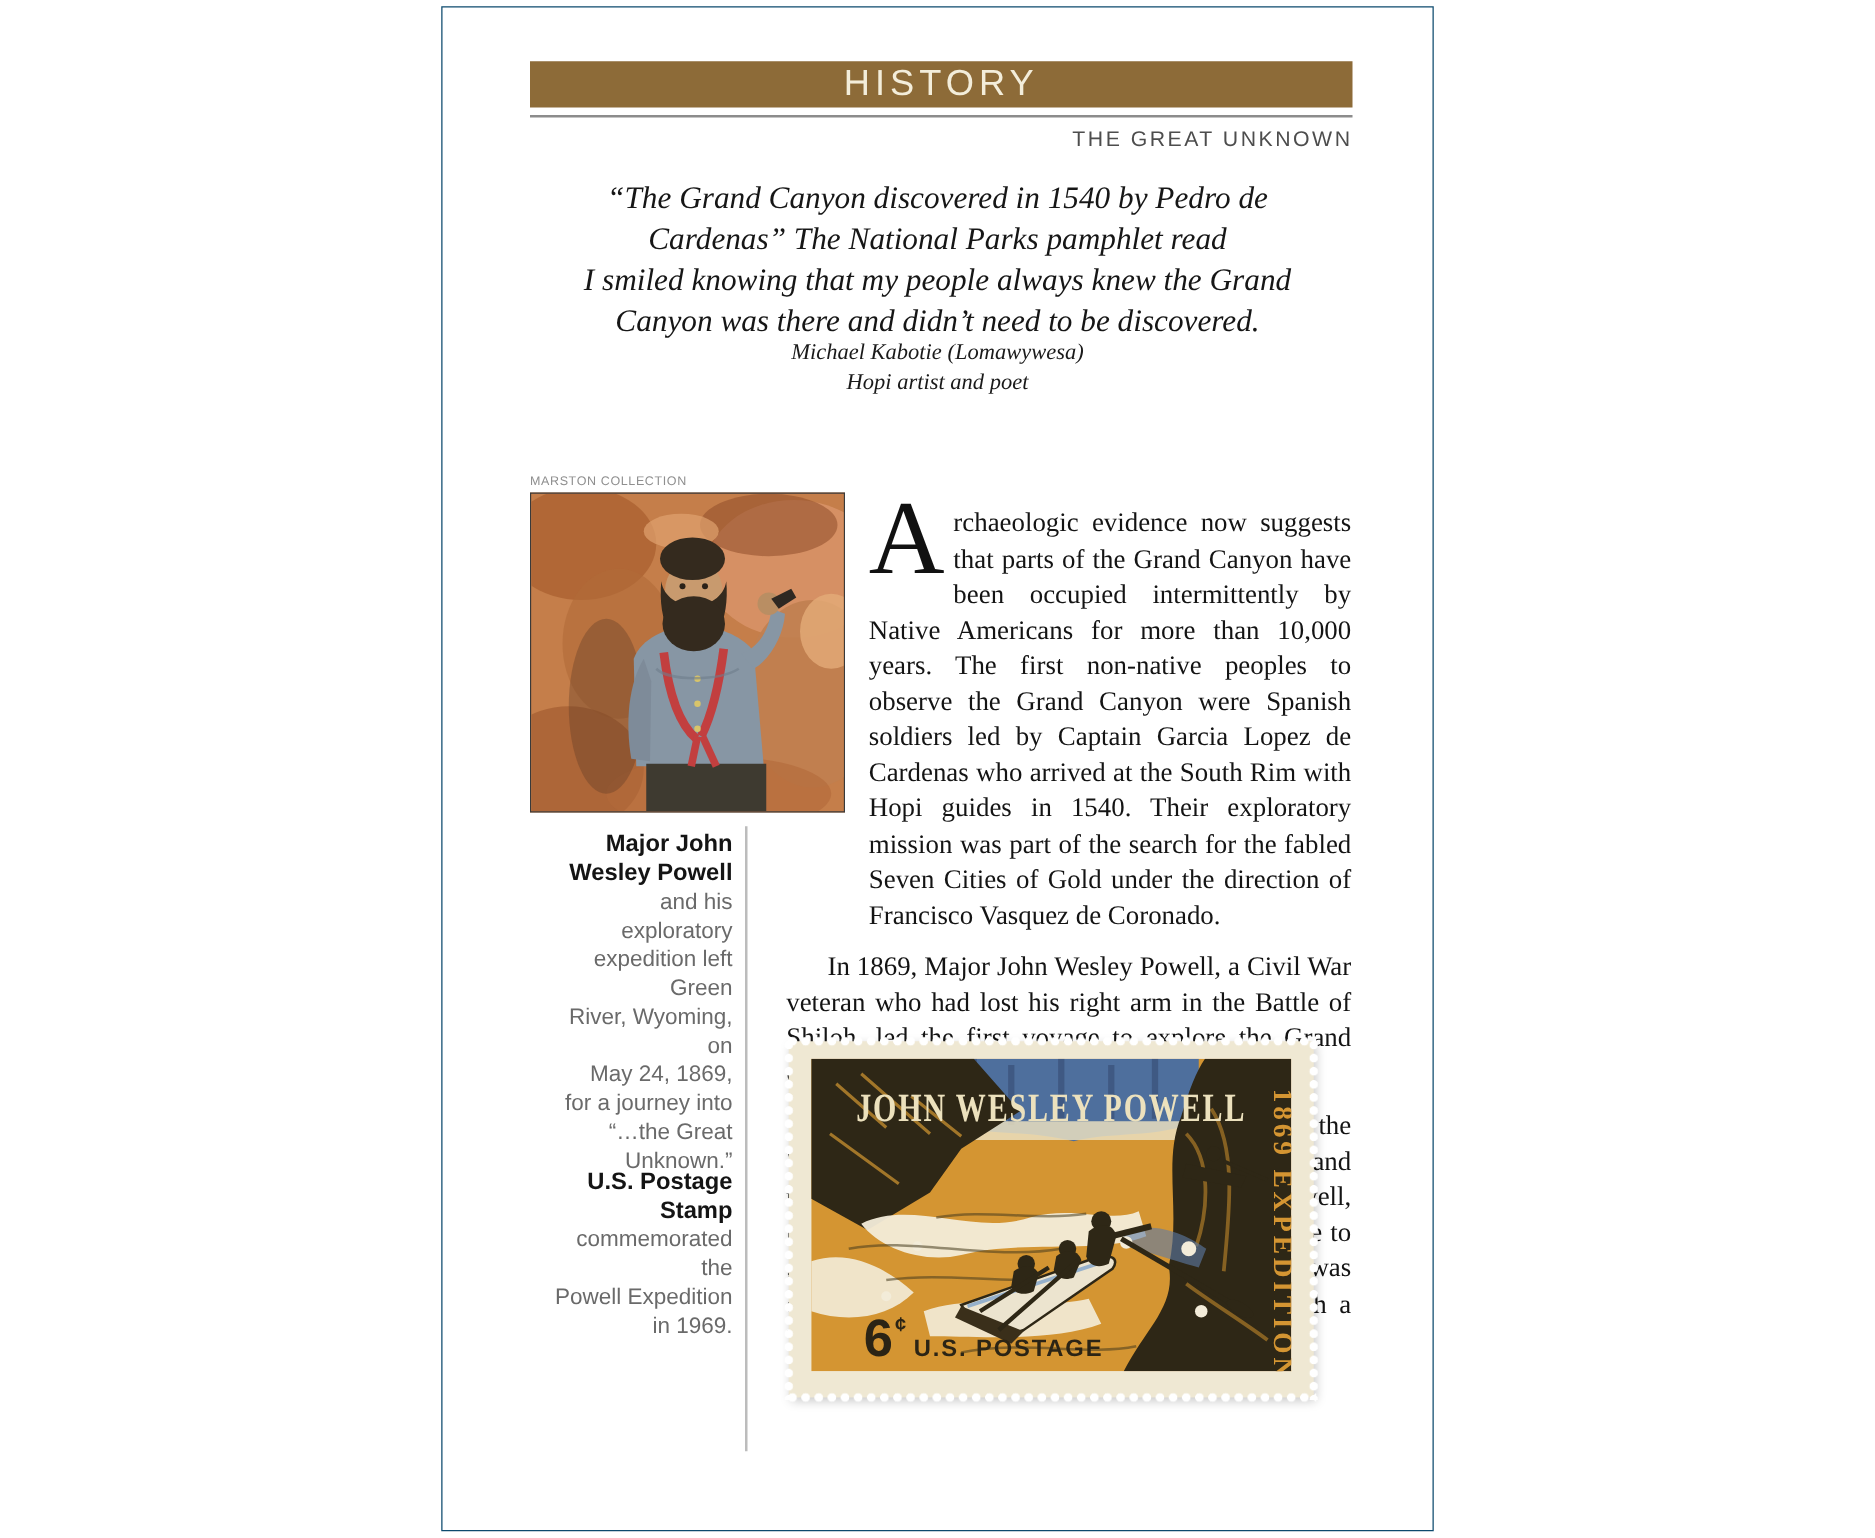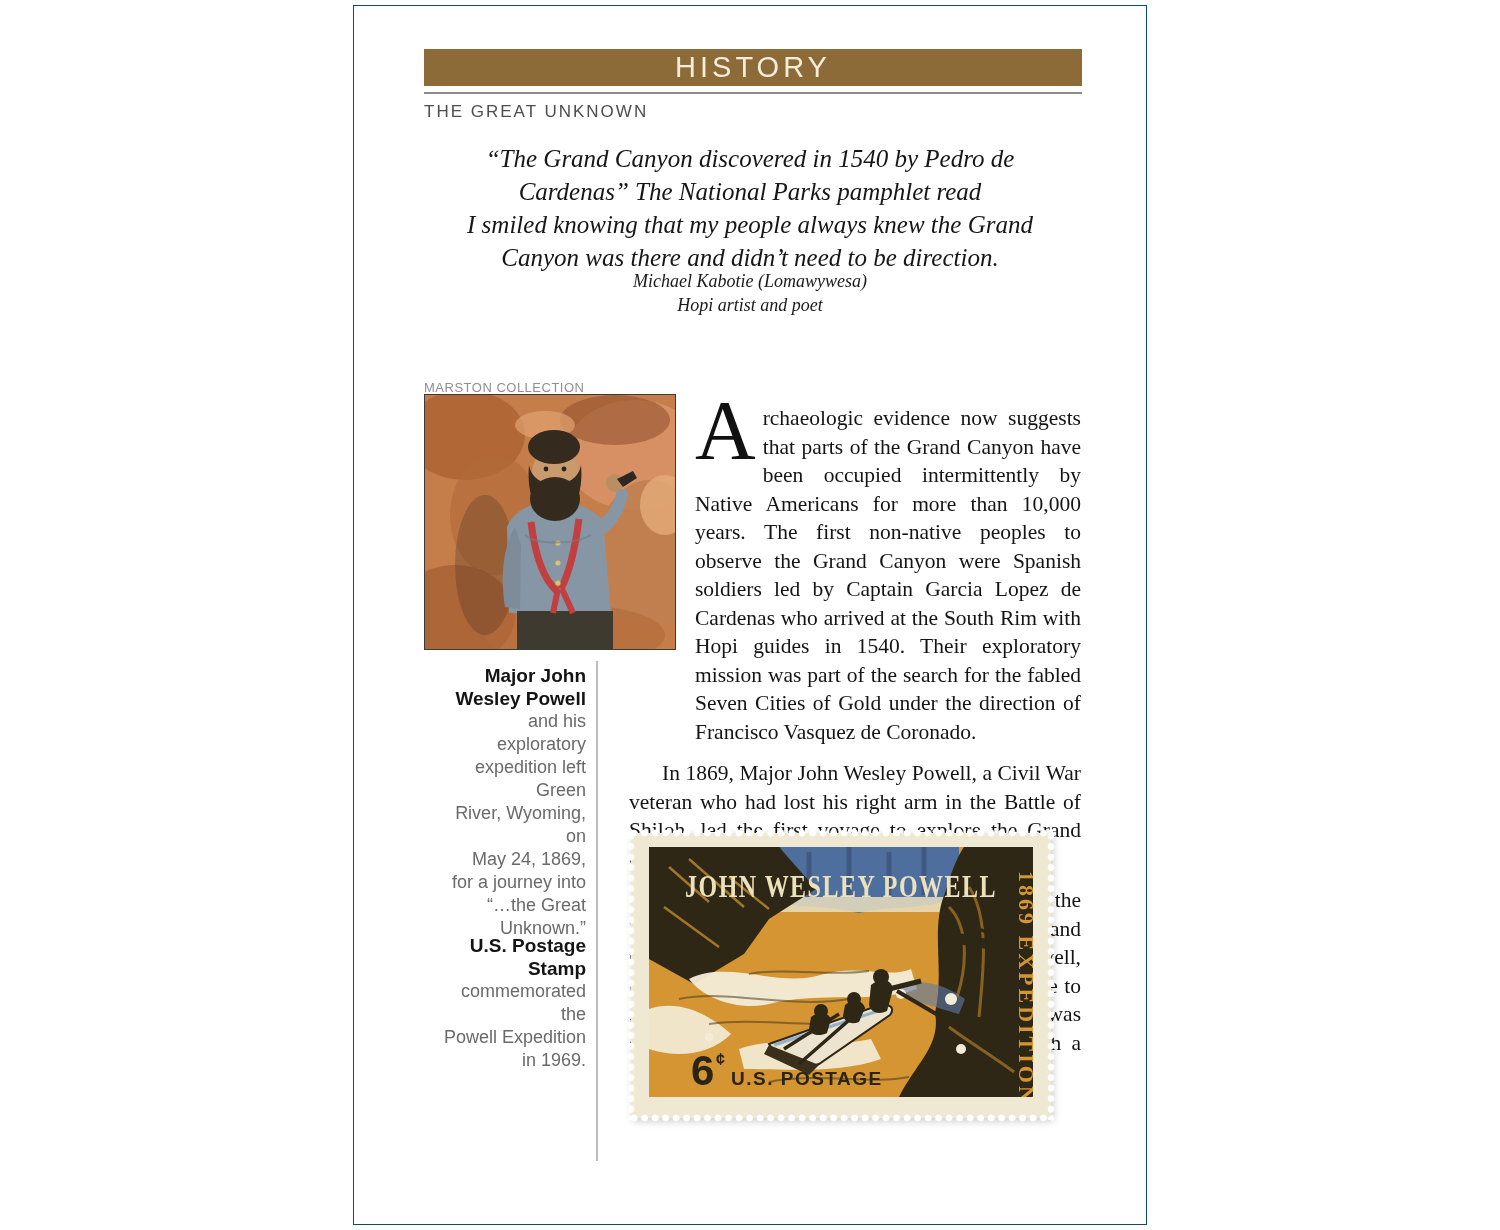--- a/index.html
+++ b/index.html
@@ -6,35 +6,35 @@
   .canvas{position:relative;width:1500px;height:1230px;background:#ffffff;overflow:hidden;
           font-family:"Liberation Serif", serif;}
   .page{position:absolute;left:353px;top:5px;width:792px;height:1218px;background:#fff;
         border:1px solid #0c4a6e;}
   
   .hdr-bar{position:absolute;left:70px;top:43px;width:658px;height:37px;background:#8d6b38;
            display:flex;align-items:center;justify-content:center;}
   .hdr-bar span{font-family:"Liberation Sans", sans-serif;font-size:29px;letter-spacing:4px;
                 color:#f3edda;font-weight:400;}
   .hdr-rule{position:absolute;left:70px;top:86px;width:658px;height:2px;background:#8c8c8c;}
-  .hdr-sub{position:absolute;left:70px;top:96px;width:658px;text-align:left;
+  .hdr-sub{position:absolute;left:70px;top:96px;width:658px;text-align:right;
            font-family:"Liberation Sans", sans-serif;font-size:17px;letter-spacing:2px;color:#4d4d4d;}
   
   .poem{position:absolute;left:0;top:136px;width:792px;text-align:center;font-style:italic;
         font-size:25px;line-height:33px;color:#161616;}
   .poem span{display:block;font-style:italic;}
   .poem-author{position:absolute;left:0;top:263px;width:792px;text-align:center;font-style:italic;
         font-size:18px;line-height:24px;color:#1a1a1a;}
   .poem-author span{display:block;}
   .poem-source{position:absolute;left:66px;top:315px;width:660px;text-align:center;
         font-size:17px;line-height:24px;color:#1a1a1a;}
   .poem-source .it{font-style:italic;}
   
   .photo-credit{position:absolute;left:70px;top:374px;font-family:"Liberation Sans", sans-serif;
-        font-size:13px;letter-spacing:.5px;color:#8f8f8f;}
+        font-size:10px;letter-spacing:.5px;color:#8f8f8f;}
   .photo-frame{position:absolute;left:70px;top:388px;width:250px;height:254px;border:1px solid #3a3a3a;
         overflow:hidden;background:#c57e4a;}
   
   .article{position:absolute;left:262px;top:385px;width:478px;font-size:21.5px;line-height:28.5px;
         color:#141414;text-align:justify;}
   .wrap-spacer{float:left;width:79px;height:342px;}
   .dropcap{float:left;font-size:84px;line-height:68px;padding:6px 7px 0 0;color:#111;}
   .article p{margin:13px;}
   .article p.ind{text-indent:33px;}
   
@@ -72,21 +72,21 @@
     <div class="hdr-bar">
       <span>HISTORY</span>
     </div>
     <div class="hdr-rule"></div>
     <div class="hdr-sub">THE GREAT UNKNOWN</div>
 
     <div class="poem">
       <span>“The Grand Canyon discovered in 1540 by Pedro de</span>
       <span>Cardenas” The National Parks pamphlet read</span>
       <span>I smiled knowing that my people always knew the Grand</span>
-      <span>Canyon was there and didn’t need to be direction.</span>
+      <span>Canyon was there and didn’t need to be discovered.</span>
     </div>
     <div class="poem-author">
       <span>Michael Kabotie (Lomawywesa)</span>
       <span>Hopi artist and poet</span>
     </div>
 
     <div class="photo-credit">MARSTON COLLECTION</div>
     <div class="photo-frame">
       <svg width="250" height="254" viewBox="0 0 250 254">
         <rect width="250" height="254" fill="#c57e4a"></rect>

